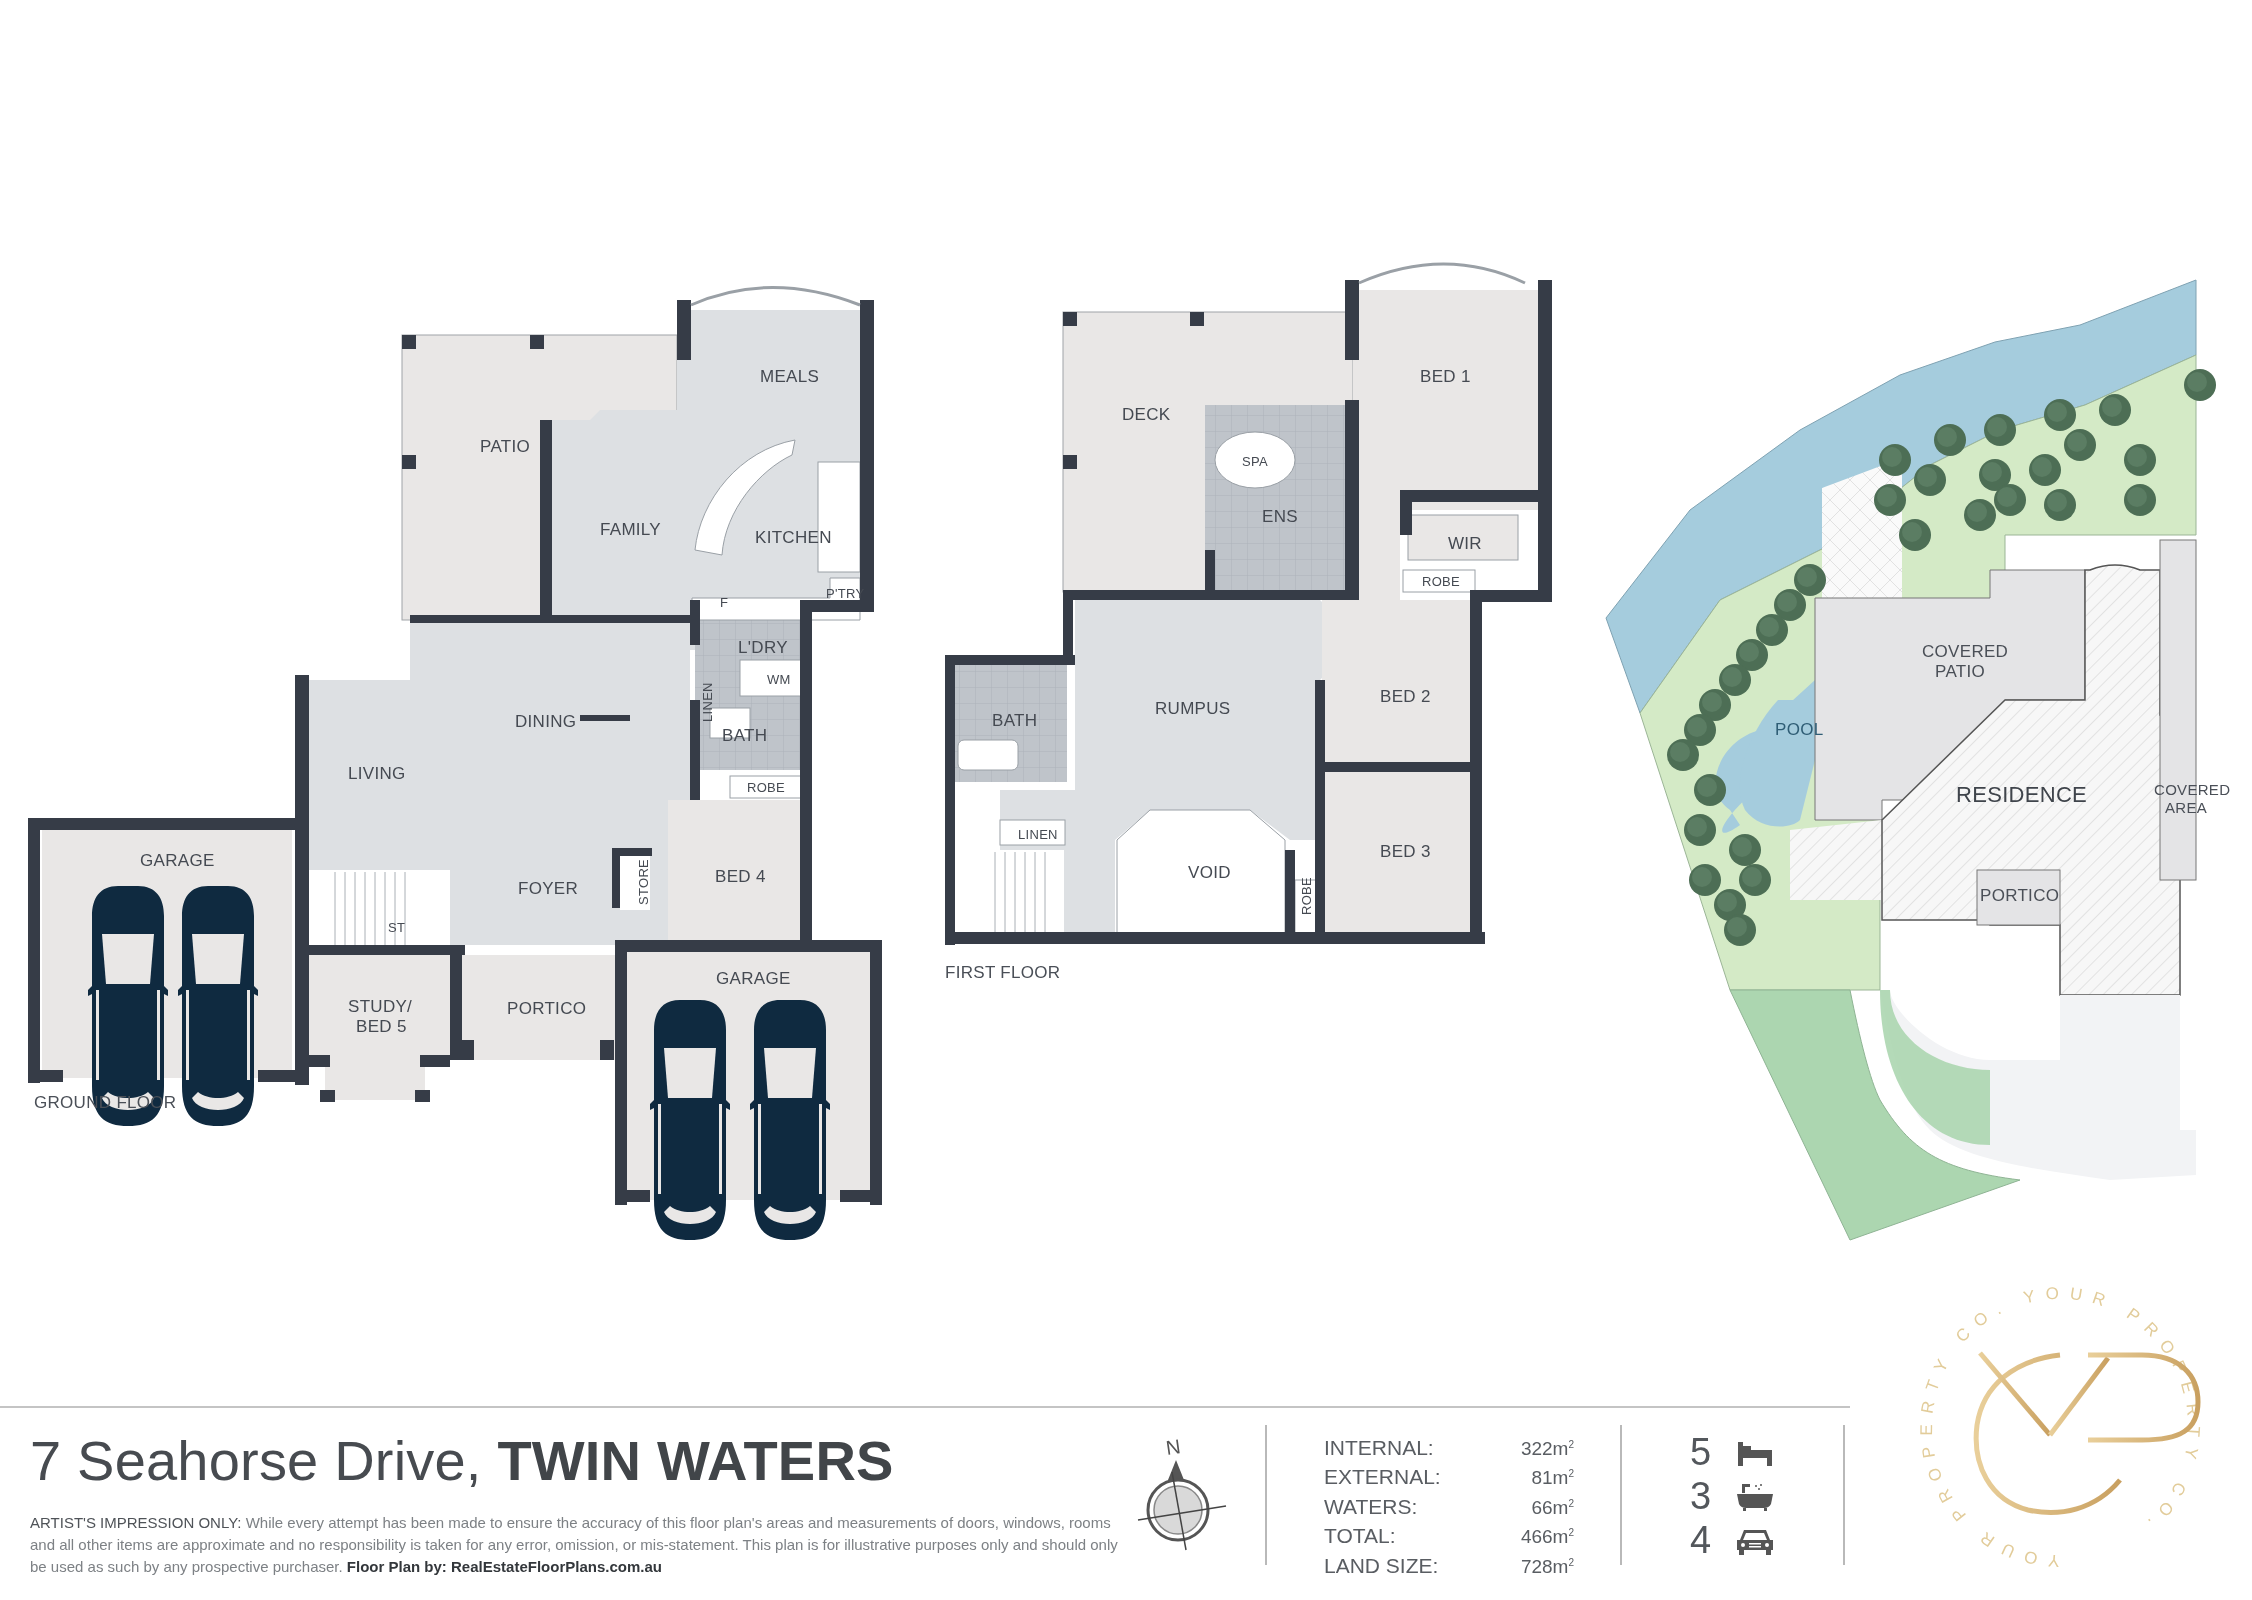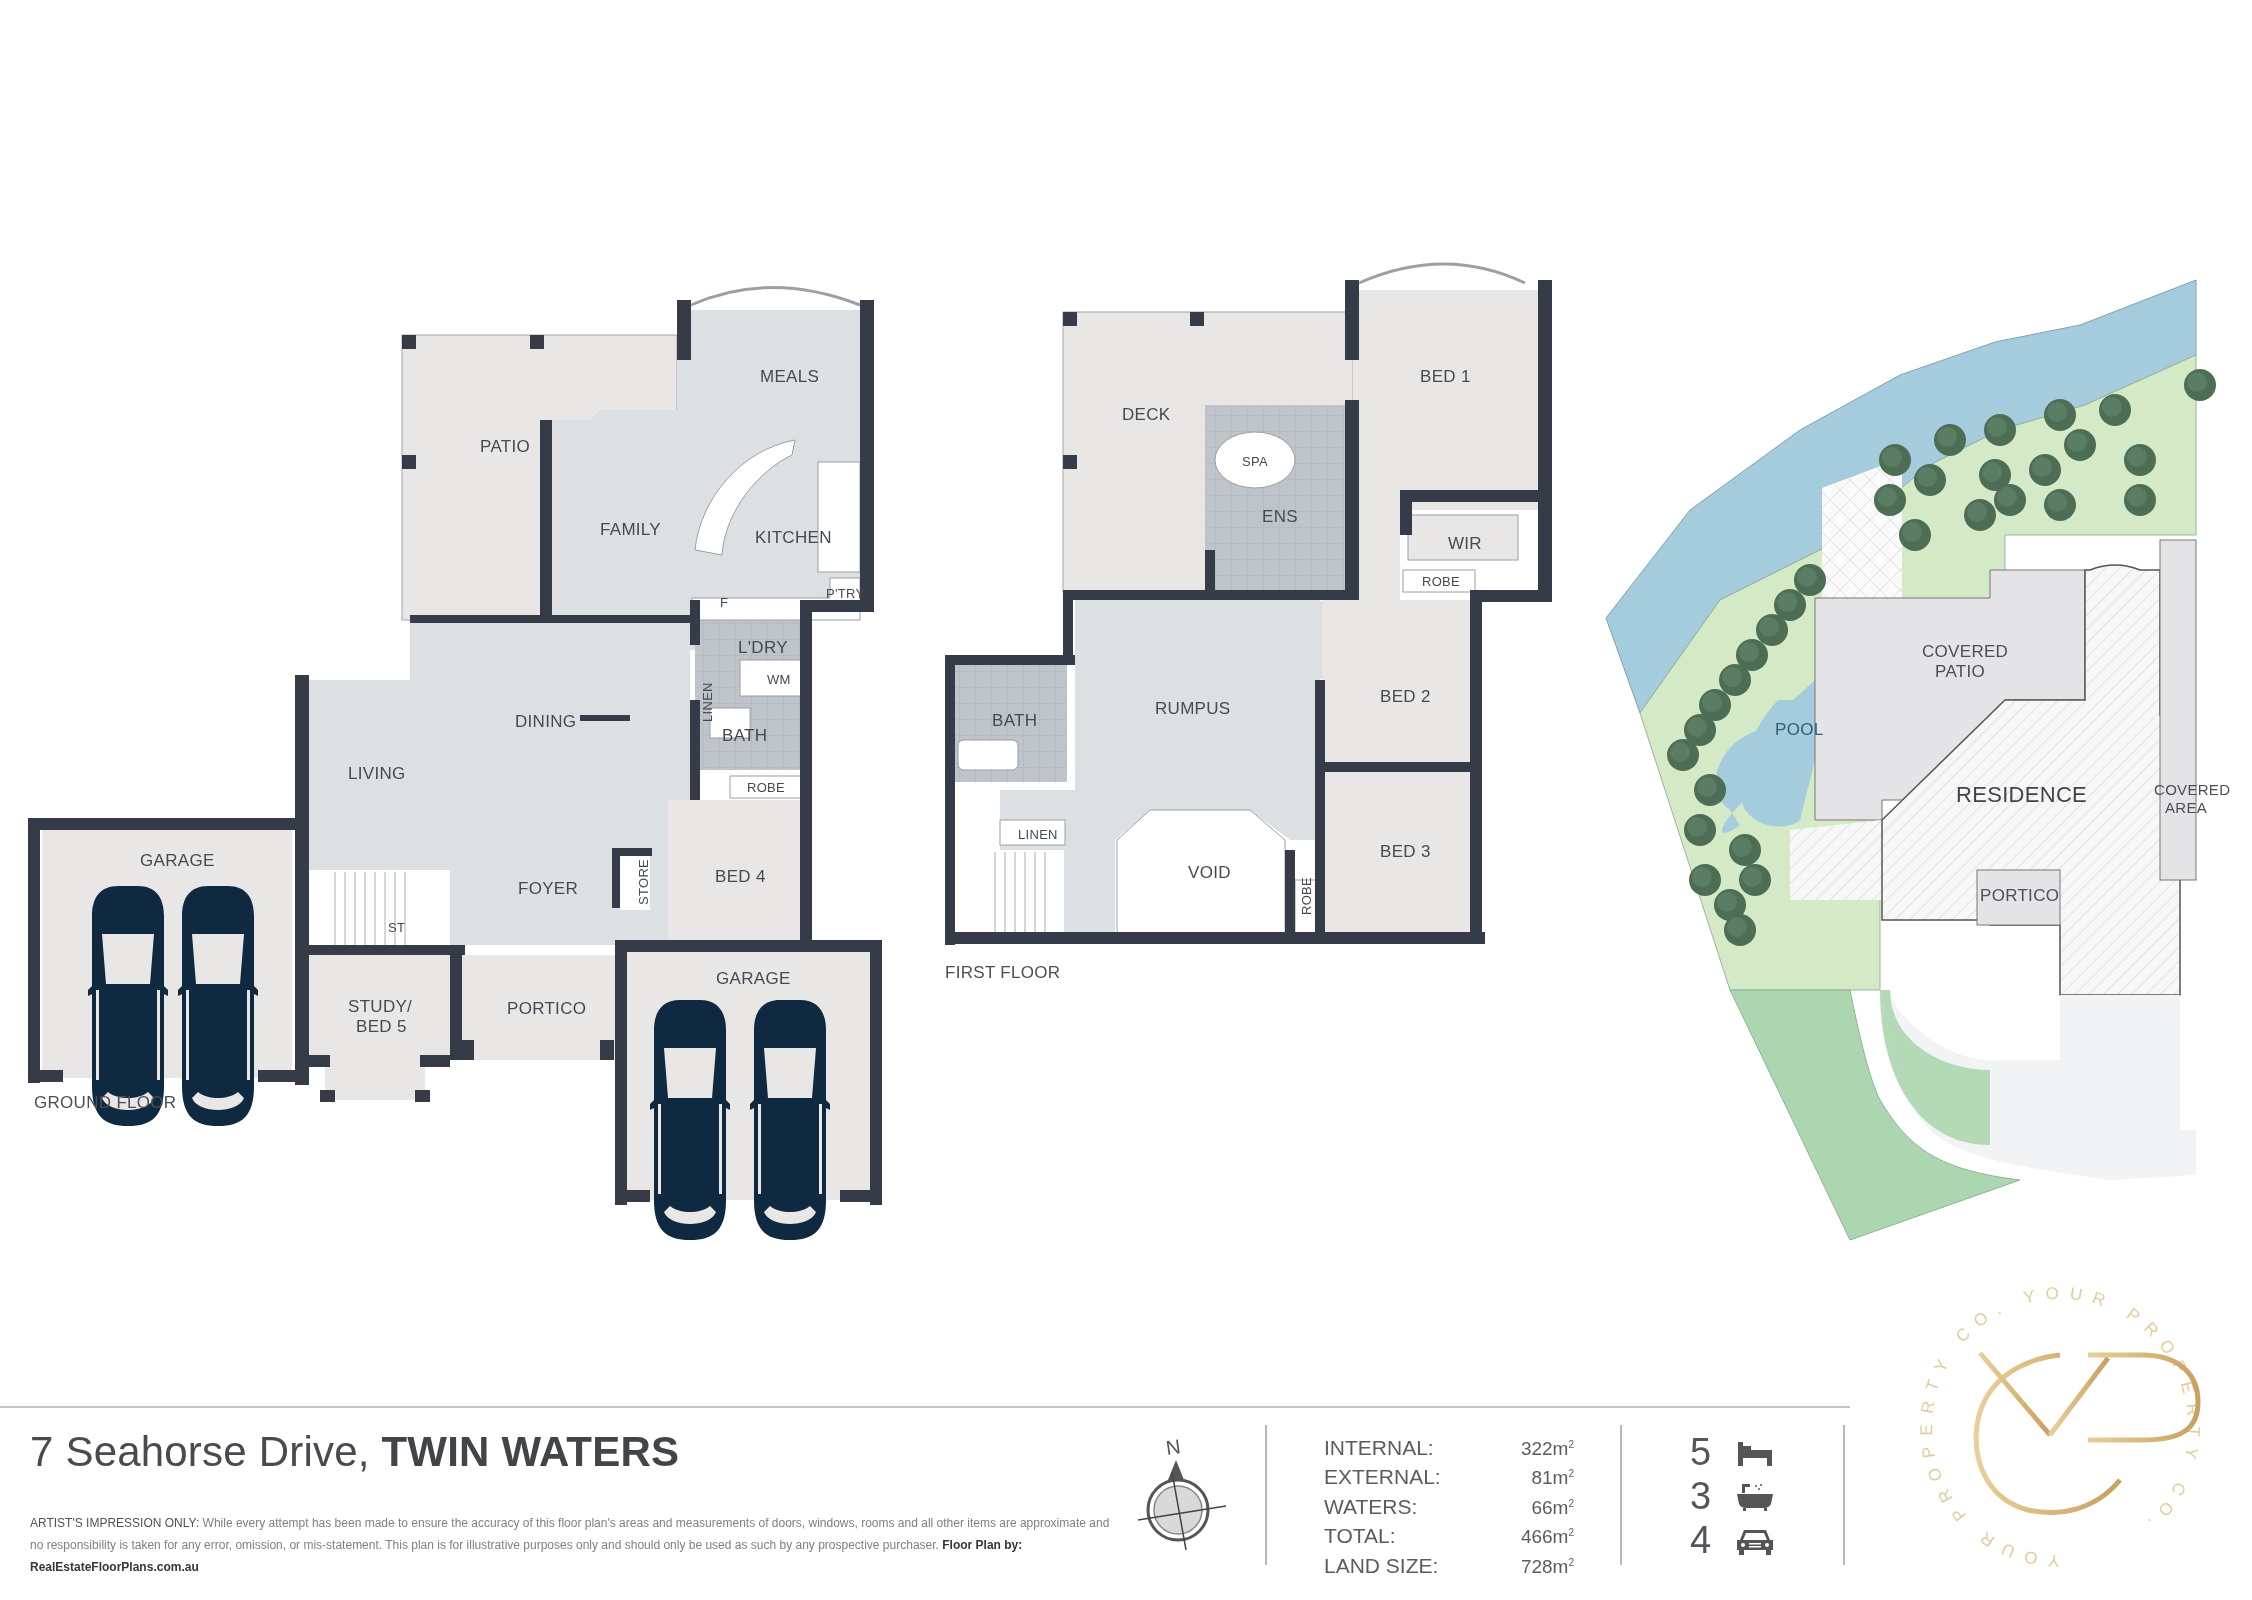--- a/index.html
+++ b/index.html
@@ -6,23 +6,23 @@
   body { width:2252px; height:1600px; position:relative; overflow:hidden; font-family:"Liberation Sans", sans-serif; color:#3a3f47; }
   .plan-svg { position:absolute; left:0; top:0; width:2252px; height:1400px; }
   .plan-svg text { font-family:"Liberation Sans", sans-serif; fill:#454a52; font-size:17px; letter-spacing:0.3px; }
   .plan-svg text.small { font-size:13px; }
   .plan-svg text.floor { font-size:17px; fill:#4a4f57; }
   .plan-svg text.site { font-size:17px; fill:#4a4f57; }
   .plan-svg text.siteL { font-size:22px; fill:#3f444b; }
   .plan-svg text.pool { font-size:17px; fill:#2f5d75; }
 
   .footer-rule { position:absolute; left:0; top:1406px; width:1850px; height:2px; background:#c4c4c4; }
-  .title { position:absolute; left:30px; top:1428px; font-size:42px; font-weight:300; color:#474b50; white-space:nowrap; letter-spacing:0.2px; }
+  .title { position:absolute; left:30px; top:1428px; font-size:56px; font-weight:300; color:#474b50; white-space:nowrap; letter-spacing:0.2px; }
   .title .bold { font-weight:700; color:#414549; }
-  .disclaimer { position:absolute; left:30px; top:1512px; width:1090px; font-size:12px; line-height:22px; color:#7d8185; }
+  .disclaimer { position:absolute; left:30px; top:1512px; width:1090px; font-size:15px; line-height:22px; color:#7d8185; }
   .disclaimer .lead { color:#4f5358; }
   .disclaimer .credit { color:#33373b; font-weight:700; }
 
   .compass { position:absolute; left:1134px; top:1432px; width:96px; height:120px; }
   .vsep { position:absolute; top:1425px; width:2px; height:140px; background:#b9b9b9; }
   .stats { position:absolute; left:1324px; top:1430px; width:250px; }
   .stat-row { display:flex; justify-content:space-between; height:29.5px; font-size:21px; color:#595d62;align-items:flex-end; }
   .stat-row .v { font-size:19px; }
   .stat-row sup { font-size:10px; }
   .counts { position:absolute; left:1690px; top:1430px; width:110px; }

